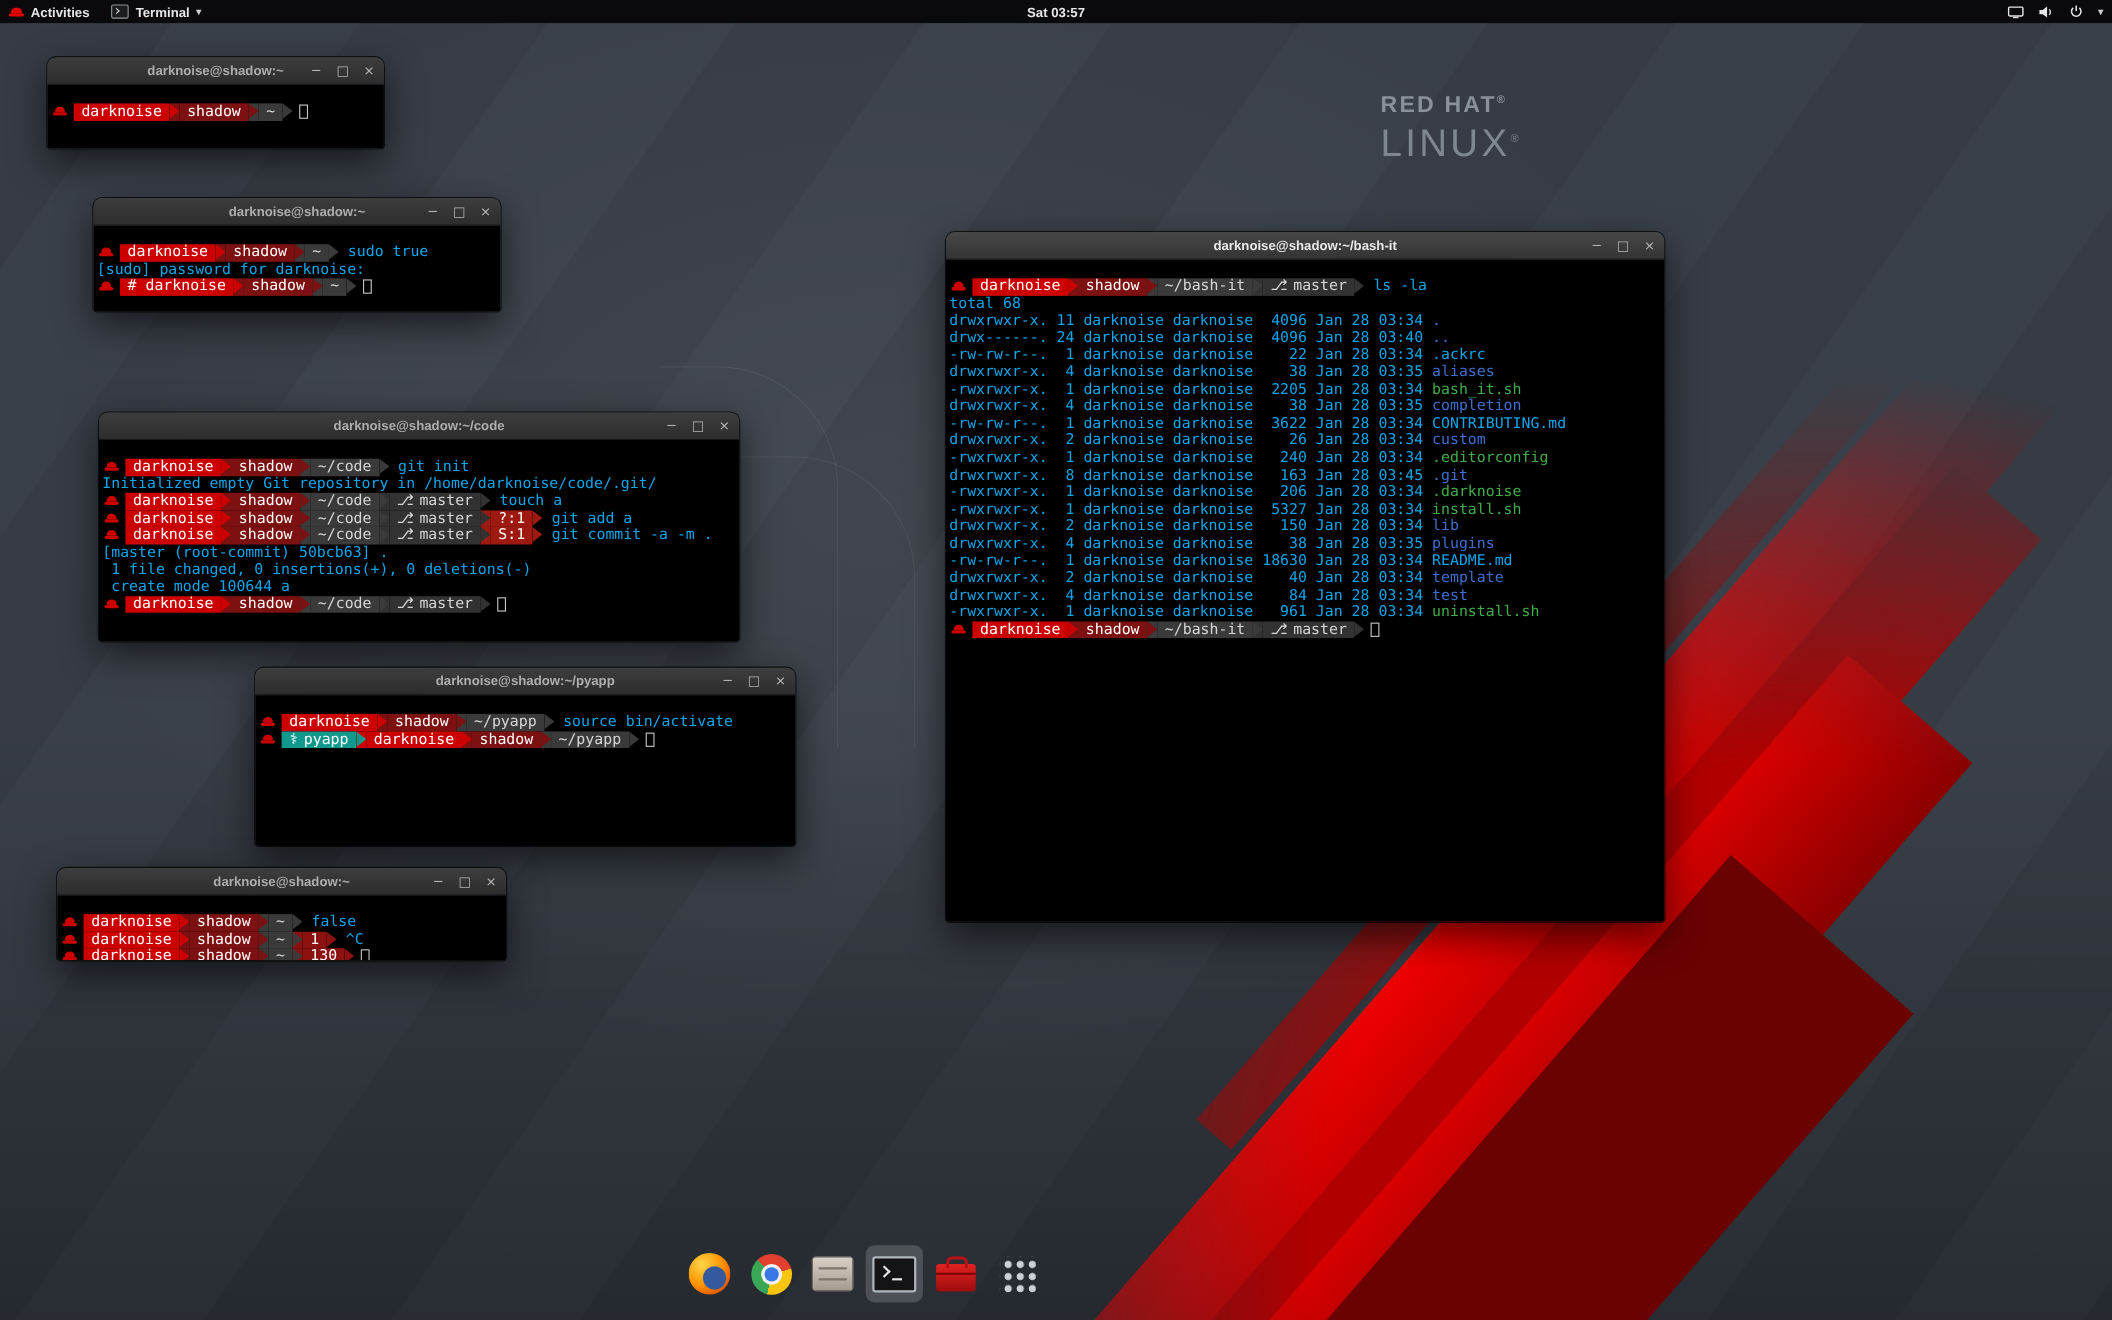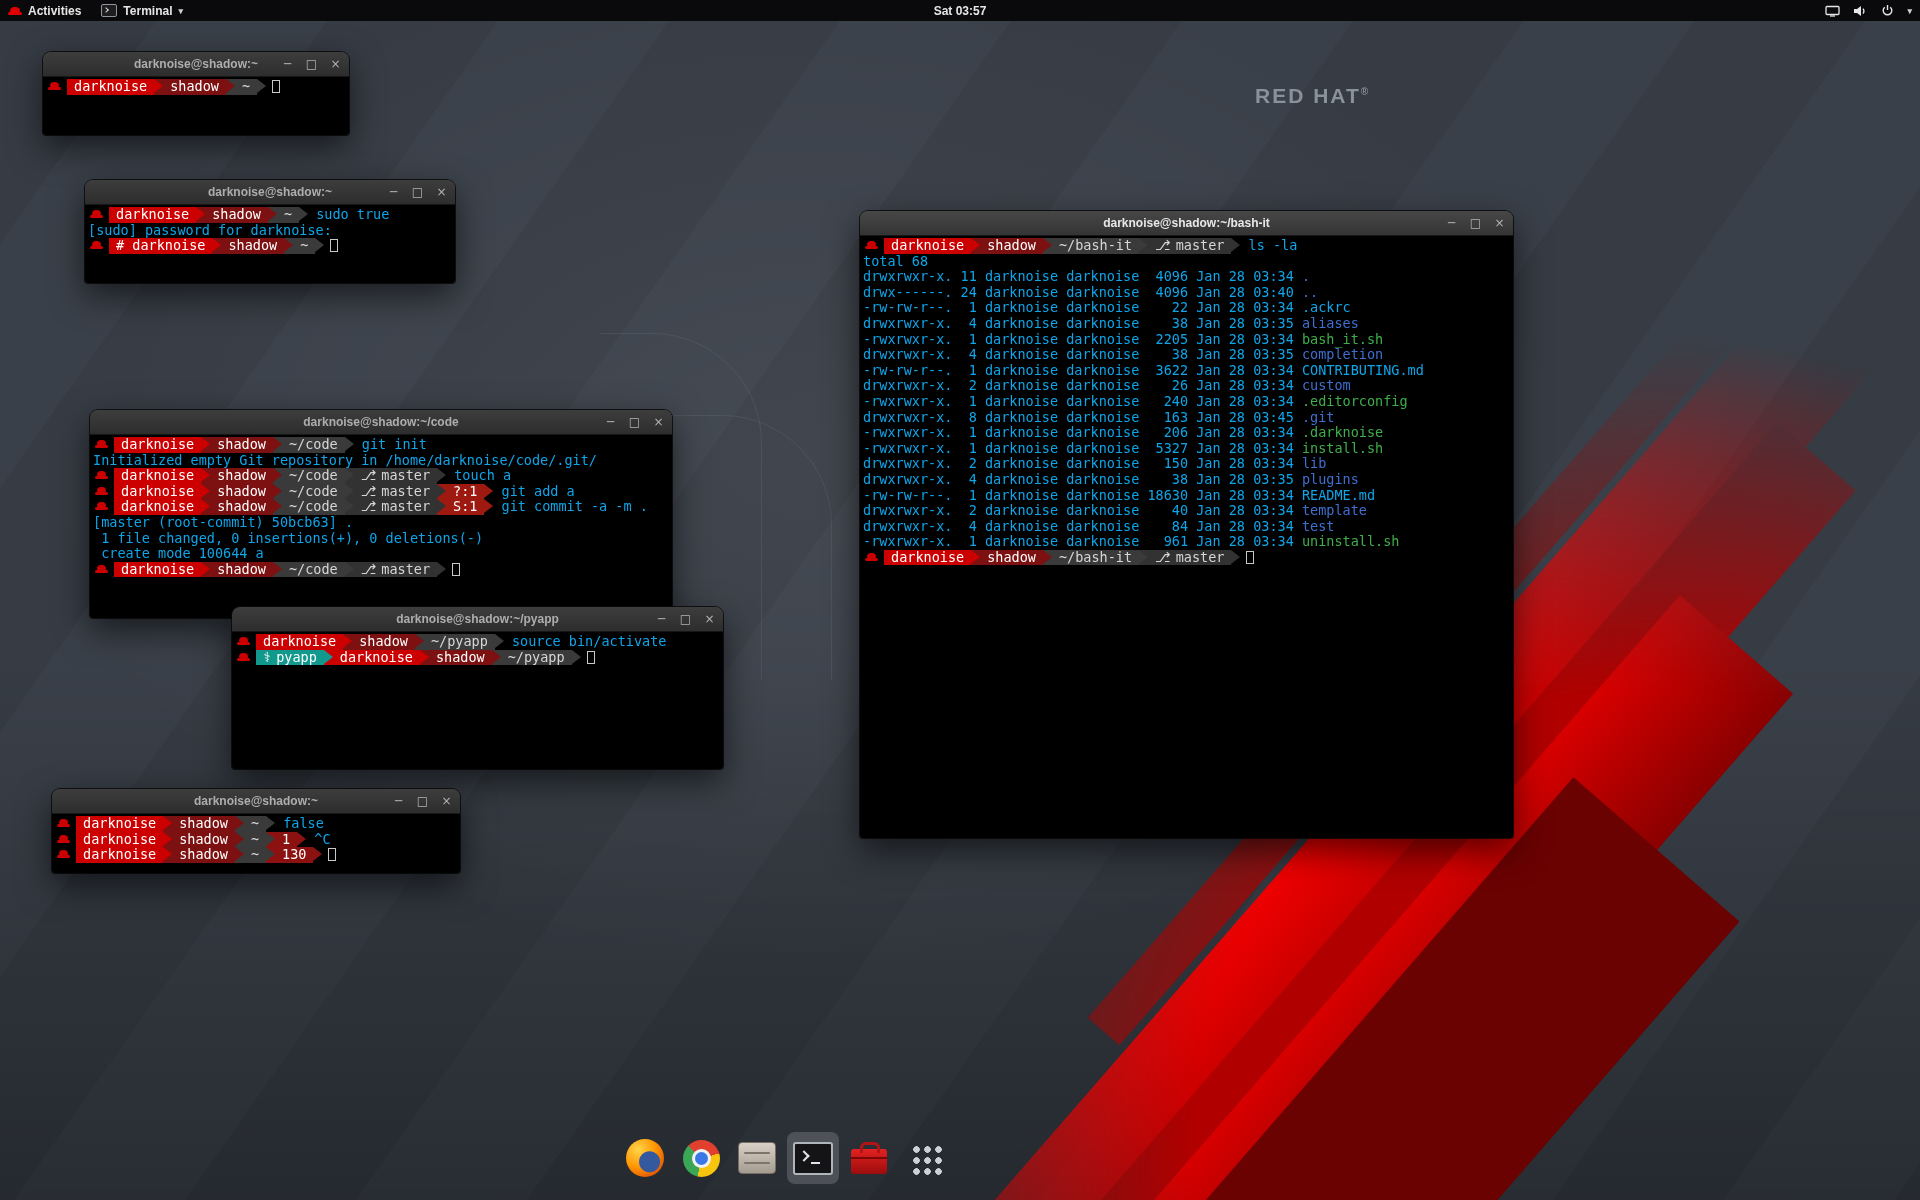--- a/index.html
+++ b/index.html
@@ -41,32 +41,32 @@
   .mini-term{width:14px;height:11px;background:#1d1d1f;border:1px solid #8f959a;border-radius:2px;position:relative;}
   .mini-term::before{content:"";position:absolute;left:2px;top:3px;width:3px;height:3px;border-left:1px solid #d7dadd;border-bottom:1px solid #d7dadd;transform:rotate(-135deg);}
   .caret{font-size:9px;color:#cfcfcf;}
   .tb-clock{position:absolute;left:50%;transform:translateX(-50%);cursor:pointer;}
   .tb-right{position:absolute;right:8px;top:0;height:21px;display:flex;align-items:center;gap:13px;cursor:pointer;}
   
   .win{position:absolute;display:flex;flex-direction:column;border-radius:8px 8px 3px 3px;overflow:hidden;
     box-shadow:0 12px 34px rgba(0,0,0,0.60), 0 0 0 1px rgba(10,10,10,0.85);z-index:10;}
   #w1{left:43px;top:52px;width:306px;height:83px;}
   #w2{left:85px;top:180px;width:370px;height:103px;}
-  #w3{left:90px;top:375px;width:582px;height:208px;margin-top:35px;}
+  #w3{left:90px;top:375px;width:582px;height:208px;}
   #w4{left:232px;top:607px;width:491px;height:162px;}
   #w5{left:52px;top:789px;width:408px;height:84px;}
   #w6{left:860px;top:211px;width:653px;height:627px;z-index:11;}
   .titlebar{flex:0 0 24px;height:24px;background:linear-gradient(#3d3d3d,#2d2d2d);border-bottom:1px solid #171717;position:relative;cursor:default;}
   .focused .titlebar{background:linear-gradient(#474747,#343434);}
   .title{position:absolute;inset:0;display:flex;align-items:center;justify-content:center;
     font-size:12px;font-weight:bold;color:#adadad;}
   .focused .title{color:#e8e8e8;}
   .wbtns{position:absolute;right:7px;top:0;bottom:0;display:flex;align-items:center;gap:11px;}
   .wbtn{color:#b4b4b4;font-family:"DejaVu Sans",sans-serif;font-size:12px;width:13px;text-align:center;cursor:pointer;line-height:1;}
-  .tcontent{flex:1;background:#000;padding:2px 3px;overflow:hidden;cursor:text;
+  .tcontent{flex:1;background:#000;padding:17px 3px;overflow:hidden;cursor:text;
     font-family:"DejaVu Sans Mono","DejaVu Sans",monospace;font-size:13.5px;line-height:15.6px;color:#d2d2d2;}
   
   .tline{height:15.6px;line-height:15.6px;white-space:pre;}
   .ttxt{color:#0ea5e9;}
   .c-dir{color:var(--c-dir);}
   .c-exe{color:var(--c-exe);}
   .seg{display:inline-block;height:15.6px;line-height:15.6px;padding:0 7px;vertical-align:top;color:#fff;}
   .seg-dim{color:#d6d6d6;}
   .arr{display:inline-block;width:9px;height:15.6px;vertical-align:top;position:relative;overflow:hidden;}
   .arr::before{content:"";position:absolute;left:0;top:0;
@@ -111,20 +111,21 @@
   <div class="stripe s3"></div>
   <div class="stripe s4"></div>
   <div class="stripe s5"></div>
 </div>
 <div class="arcwrap">
   <div class="arc a1"></div>
   <div class="arc a2"></div>
 </div>
 <div class="branding">
   <div class="brand-top"><span>RED HAT</span><sup>®</sup></div>
+  <div class="brand-bottom"><span>LINUX</span><sup>®</sup></div>
 </div>
 
 <div class="topbar">
   <div class="tb-left">
     <div class="tb-item">
       <span class="hat-icon"></span>
       <span>Activities</span>
     </div>
     <div class="tb-item">
       <span class="mini-term"></span>

